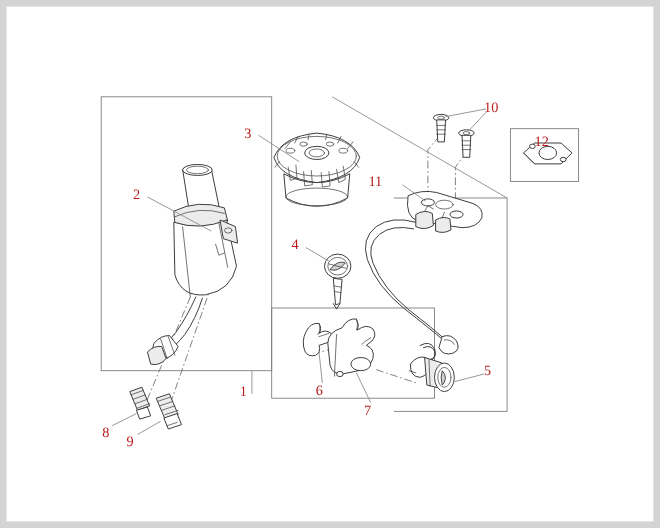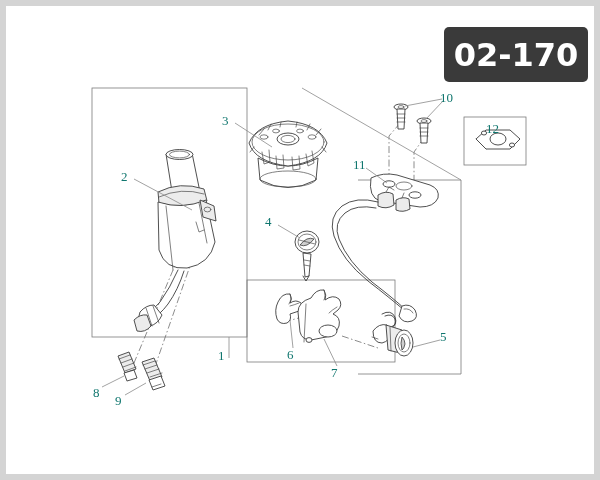--- a/index.html
+++ b/index.html
@@ -51,21 +51,21 @@
     font-family: "DejaVu Sans", sans-serif;
     font-weight: bold;
     font-size: 32px;
     letter-spacing: 0px;
     line-height: 1;
   }
   .callout {
     position: absolute;
     font-family: "Liberation Serif", serif;
     font-size: 13px;
-    color: #0f766e;
+    color: #b91c1c;
     z-index: 10;
     line-height: 1;
     user-select: none;
   }
 </style>
 </head>
 <body>
 
 <div id="page">
   <div id="canvas">
@@ -283,21 +283,18 @@
     <div class="callout" style="left:212px; top:343px;">1</div>
     <div class="callout" style="left:115px; top:164px;">2</div>
     <div class="callout" style="left:216px; top:108px;">3</div>
     <div class="callout" style="left:259px; top:209px;">4</div>
     <div class="callout" style="left:434px; top:324px;">5</div>
     <div class="callout" style="left:281px; top:342px;">6</div>
     <div class="callout" style="left:325px; top:360px;">7</div>
     <div class="callout" style="left:87px;  top:380px;">8</div>
     <div class="callout" style="left:109px; top:388px;">9</div>
     <div class="callout" style="left:434px; top:85px;">10</div>
-    <div class="callout" style="left:347px; top:152px;">11</div>
+    <div class="callout" style="left:329px; top:152px;">11</div>
     <div class="callout" style="left:480px; top:116px;">12</div>
 
-    <div class="badge">
-      <span class="badge-text">02-170</span>
-    </div>
 
   </div>
 </div>
 
 </body></html>

